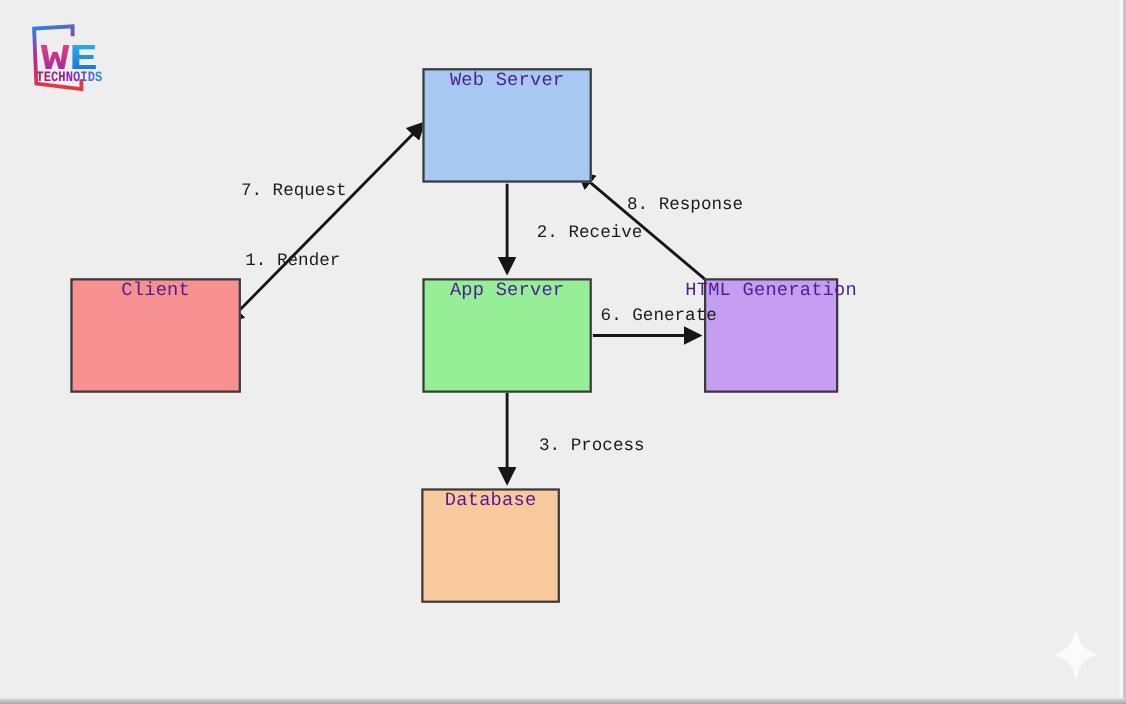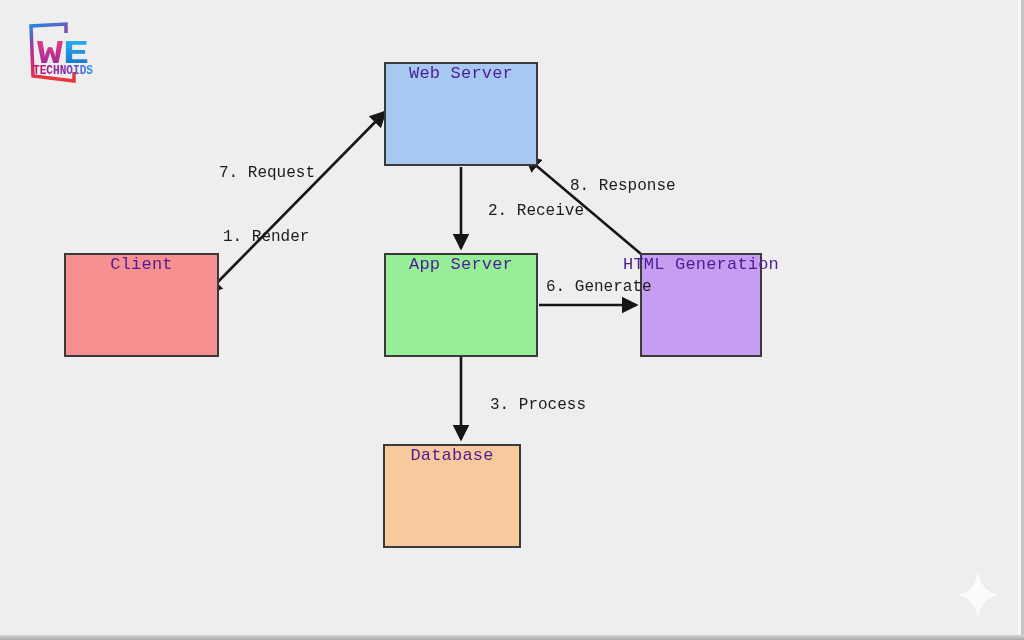--- a/index.html
+++ b/index.html
@@ -14,21 +14,21 @@
   .edge-right-light{position:absolute;top:0;right:3px;width:3px;height:640px;background:#f7f7f8;}
 
   
   .box{position:absolute;border:2px solid #3a3a3a;box-sizing:border-box;
        display:flex;align-items:flex-start;justify-content:center;
        font-size:17px;color:#4c1d95;letter-spacing:.2px;}
   .box-web{left:384px;top:62px;width:154px;height:104px;background:#a7c9f1;}
   .box-client{left:64px;top:253px;width:155px;height:104px;background:#f69091;}
   .box-app{left:384px;top:253px;width:154px;height:104px;background:#96ee96;}
   .box-html{left:640px;top:253px;width:122px;height:104px;background:#c59df1;}
-  .box-db{left:383px;top:444px;width:138px;height:104px;background:#f8c99c;}
+  .box-db{left:383px;top:444px;width:126px;height:104px;background:#f8c99c;}
   .box-html span{white-space:nowrap;}
 
   
   .edge-label{position:absolute;font-size:16px;color:#1c1c1c;white-space:nowrap;}
   .lbl-request{left:219px;top:164px;}
   .lbl-receive{left:464px;top:202px;padding-left:24px;}
   .lbl-process{left:464px;top:396px;margin-left:26px;}
   .lbl-generate{left:546px;top:278px;}
   .lbl-response{left:570px;top:177px;}
   .lbl-render{left:223px;top:228px;}

